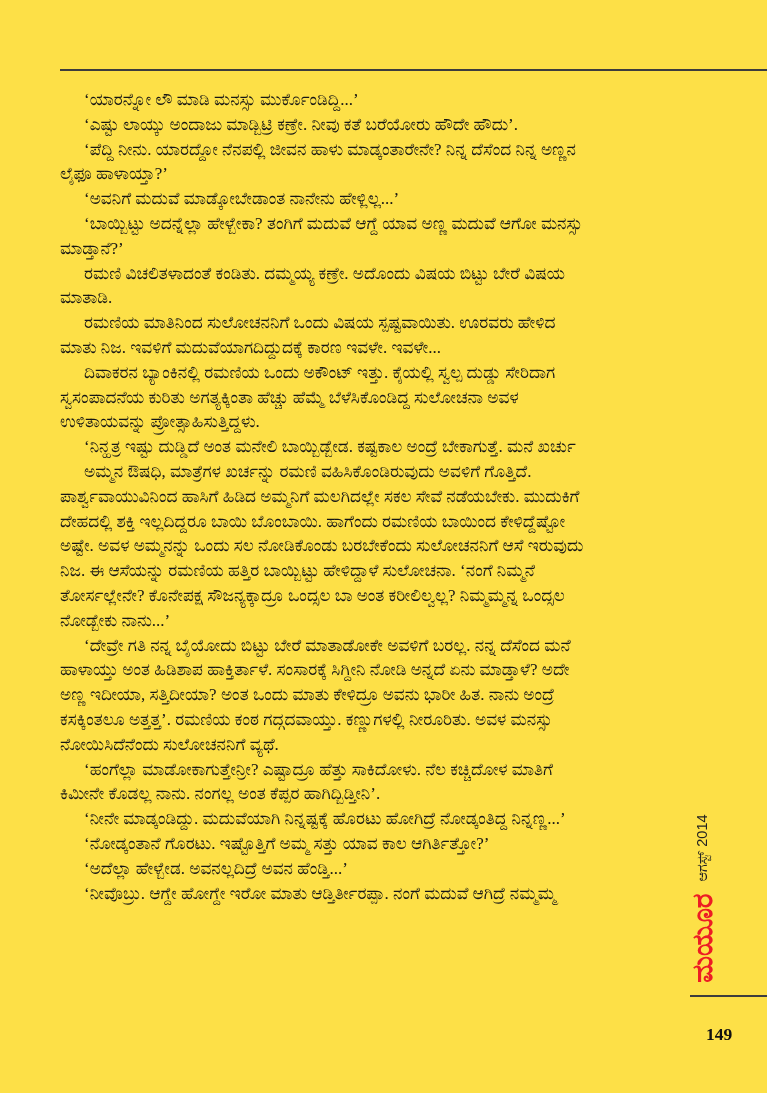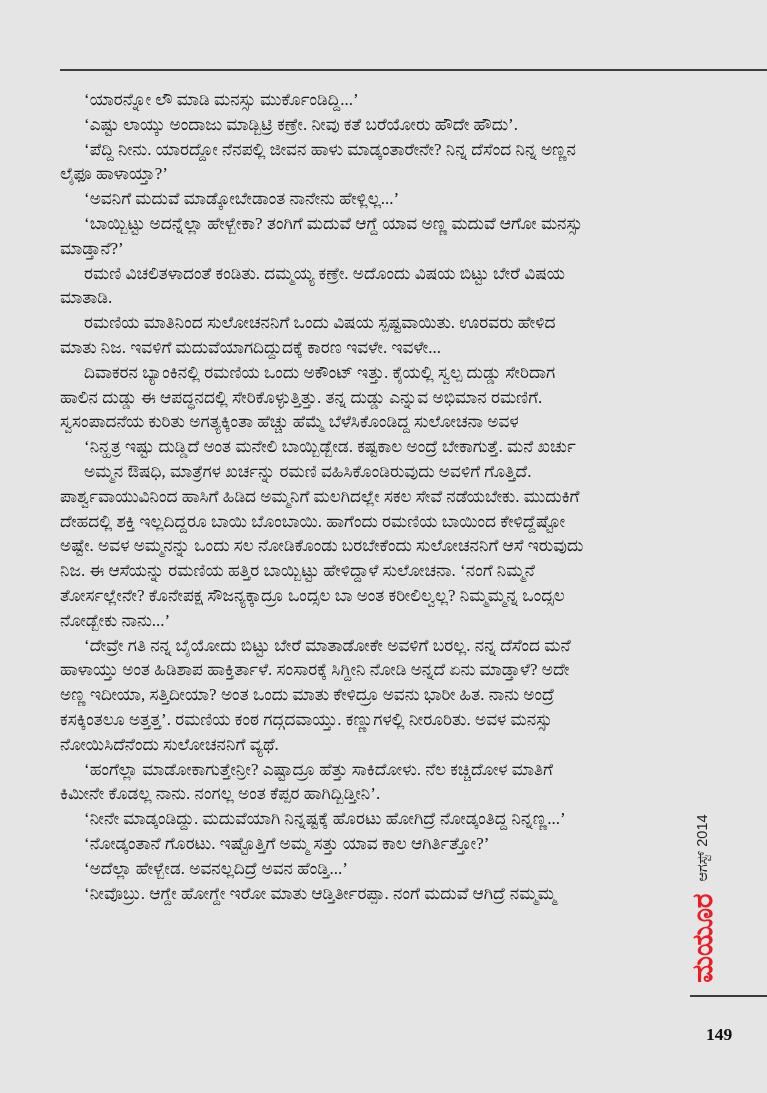--- a/index.html
+++ b/index.html
@@ -4,21 +4,21 @@
 <style>
   html,body{margin:0;padding:0;}
   body{
     width:767px;height:1093px;
     background:#ffffff;
     font-family:"Liberation Serif","DejaVu Serif",serif;
     position:relative;
     overflow:hidden;
   }
   .page{
-    position:absolute;left:0;top:0;width:767px;height:1093px;background:#e5e5e5;
+    position:absolute;left:0;top:0;width:767px;height:1093px;background:#fde047;
   }
   .header-rule{
     position:absolute;left:60px;top:69px;width:707px;height:2px;background:#3d3d3d;
   }
   .body-text{
     position:absolute;left:60px;top:88px;width:645px;
     font-size:17px;line-height:24.8px;color:#161616;
     letter-spacing:0;
   }
   .line{white-space:nowrap;}
@@ -60,22 +60,22 @@
       <div class="line indent">‘ಪೆದ್ದಿ ನೀನು. ಯಾರದ್ದೋ ನೆನಪಲ್ಲಿ ಜೀವನ ಹಾಳು ಮಾಡ್ಕಂತಾರೇನೇ? ನಿನ್ನ ದೆಸೆಂದ ನಿನ್ನ ಅಣ್ಣನ</div>
       <div class="line">ಲೈಫೂ ಹಾಳಾಯ್ತಾ?’</div>
       <div class="line indent">‘ಅವನಿಗೆ ಮದುವೆ ಮಾಡ್ಕೋಬೇಡಾಂತ ನಾನೇನು ಹೇಳ್ಲಿಲ್ಲ...’</div>
       <div class="line indent">‘ಬಾಯ್ಬಿಟ್ಟು ಅದನ್ನೆಲ್ಲಾ ಹೇಳ್ಬೇಕಾ? ತಂಗಿಗೆ ಮದುವೆ ಆಗ್ದೆ ಯಾವ ಅಣ್ಣ ಮದುವೆ ಆಗೋ ಮನಸ್ಸು</div>
       <div class="line">ಮಾಡ್ತಾನೆ?’</div>
       <div class="line indent">ರಮಣಿ ವಿಚಲಿತಳಾದಂತೆ ಕಂಡಿತು. ದಮ್ಮಯ್ಯ ಕಣ್ರೇ. ಅದೊಂದು ವಿಷಯ ಬಿಟ್ಟು ಬೇರೆ ವಿಷಯ</div>
       <div class="line">ಮಾತಾಡಿ.</div>
       <div class="line indent">ರಮಣಿಯ ಮಾತಿನಿಂದ ಸುಲೋಚನನಿಗೆ ಒಂದು ವಿಷಯ ಸ್ಪಷ್ಟವಾಯಿತು. ಊರವರು ಹೇಳಿದ</div>
       <div class="line">ಮಾತು ನಿಜ. ಇವಳಿಗೆ ಮದುವೆಯಾಗದಿದ್ದುದಕ್ಕೆ ಕಾರಣ ಇವಳೇ. ಇವಳೇ...</div>
       <div class="line indent">ದಿವಾಕರನ ಬ್ಯಾಂಕಿನಲ್ಲಿ ರಮಣಿಯ ಒಂದು ಅಕೌಂಟ್ ಇತ್ತು. ಕೈಯಲ್ಲಿ ಸ್ವಲ್ಪ ದುಡ್ಡು ಸೇರಿದಾಗ</div>
-      <div class="line">ಹಾಲಿನ ದುಡ್ಡು ಈ ಆಪದ್ಧನದಲ್ಲಿ ಸೇರಿಕೊಳ್ಳುತ್ತಿತ್ತು. ತನ್ನ ದುಡ್ಡು ಎನ್ನುವ ಅಭಿಮಾನ ರಮಣಿಗೆ.</div>
       <div class="line">ಸ್ವಸಂಪಾದನೆಯ ಕುರಿತು ಅಗತ್ಯಕ್ಕಿಂತಾ ಹೆಚ್ಚು ಹೆಮ್ಮೆ ಬೆಳೆಸಿಕೊಂಡಿದ್ದ ಸುಲೋಚನಾ ಅವಳ</div>
+      <div class="line">ಉಳಿತಾಯವನ್ನು ಪ್ರೋತ್ಸಾಹಿಸುತ್ತಿದ್ದಳು.</div>
       <div class="line indent">‘ನಿನ್ಹತ್ರ ಇಷ್ಟು ದುಡ್ಡಿದೆ ಅಂತ ಮನೇಲಿ ಬಾಯ್ಬಿಡ್ಬೇಡ. ಕಷ್ಟಕಾಲ ಅಂದ್ರೆ ಬೇಕಾಗುತ್ತೆ. ಮನೆ ಖರ್ಚು</div>
       <div class="line indent">ಅಮ್ಮನ ಔಷಧಿ, ಮಾತ್ರೆಗಳ ಖರ್ಚನ್ನು ರಮಣಿ ವಹಿಸಿಕೊಂಡಿರುವುದು ಅವಳಿಗೆ ಗೊತ್ತಿದೆ.</div>
       <div class="line">ಪಾರ್ಶ್ವವಾಯುವಿನಿಂದ ಹಾಸಿಗೆ ಹಿಡಿದ ಅಮ್ಮನಿಗೆ ಮಲಗಿದಲ್ಲೇ ಸಕಲ ಸೇವೆ ನಡೆಯಬೇಕು. ಮುದುಕಿಗೆ</div>
       <div class="line">ದೇಹದಲ್ಲಿ ಶಕ್ತಿ ಇಲ್ಲದಿದ್ದರೂ ಬಾಯಿ ಬೊಂಬಾಯಿ. ಹಾಗೆಂದು ರಮಣಿಯ ಬಾಯಿಂದ ಕೇಳಿದ್ದೆಷ್ಟೋ</div>
       <div class="line">ಅಷ್ಟೇ. ಅವಳ ಅಮ್ಮನನ್ನು ಒಂದು ಸಲ ನೋಡಿಕೊಂಡು ಬರಬೇಕೆಂದು ಸುಲೋಚನನಿಗೆ ಆಸೆ ಇರುವುದು</div>
       <div class="line">ನಿಜ. ಈ ಆಸೆಯನ್ನು ರಮಣಿಯ ಹತ್ತಿರ ಬಾಯ್ಬಿಟ್ಟು ಹೇಳಿದ್ದಾಳೆ ಸುಲೋಚನಾ. ‘ನಂಗೆ ನಿಮ್ಮನೆ</div>
       <div class="line">ತೋರ್ಸಲ್ಲೇನೇ? ಕೊನೇಪಕ್ಷ ಸೌಜನ್ಯಕ್ಕಾದ್ರೂ ಒಂದ್ಸಲ ಬಾ ಅಂತ ಕರೀಲಿಲ್ವಲ್ಲ? ನಿಮ್ಮಮ್ಮನ್ನ ಒಂದ್ಸಲ</div>
       <div class="line">ನೋಡ್ಬೇಕು ನಾನು...’</div>
       <div class="line indent">‘ದೇವ್ರೇ ಗತಿ ನನ್ನ ಬೈಯೋದು ಬಿಟ್ಟು ಬೇರೆ ಮಾತಾಡೋಕೇ ಅವಳಿಗೆ ಬರಲ್ಲ. ನನ್ನ ದೆಸೆಂದ ಮನೆ</div>
       <div class="line">ಹಾಳಾಯ್ತು ಅಂತ ಹಿಡಿಶಾಪ ಹಾಕ್ತಿರ್ತಾಳೆ. ಸಂಸಾರಕ್ಕೆ ಸಿಗ್ದೀನಿ ನೋಡಿ ಅನ್ನದೆ ಏನು ಮಾಡ್ತಾಳೆ? ಅದೇ</div>

